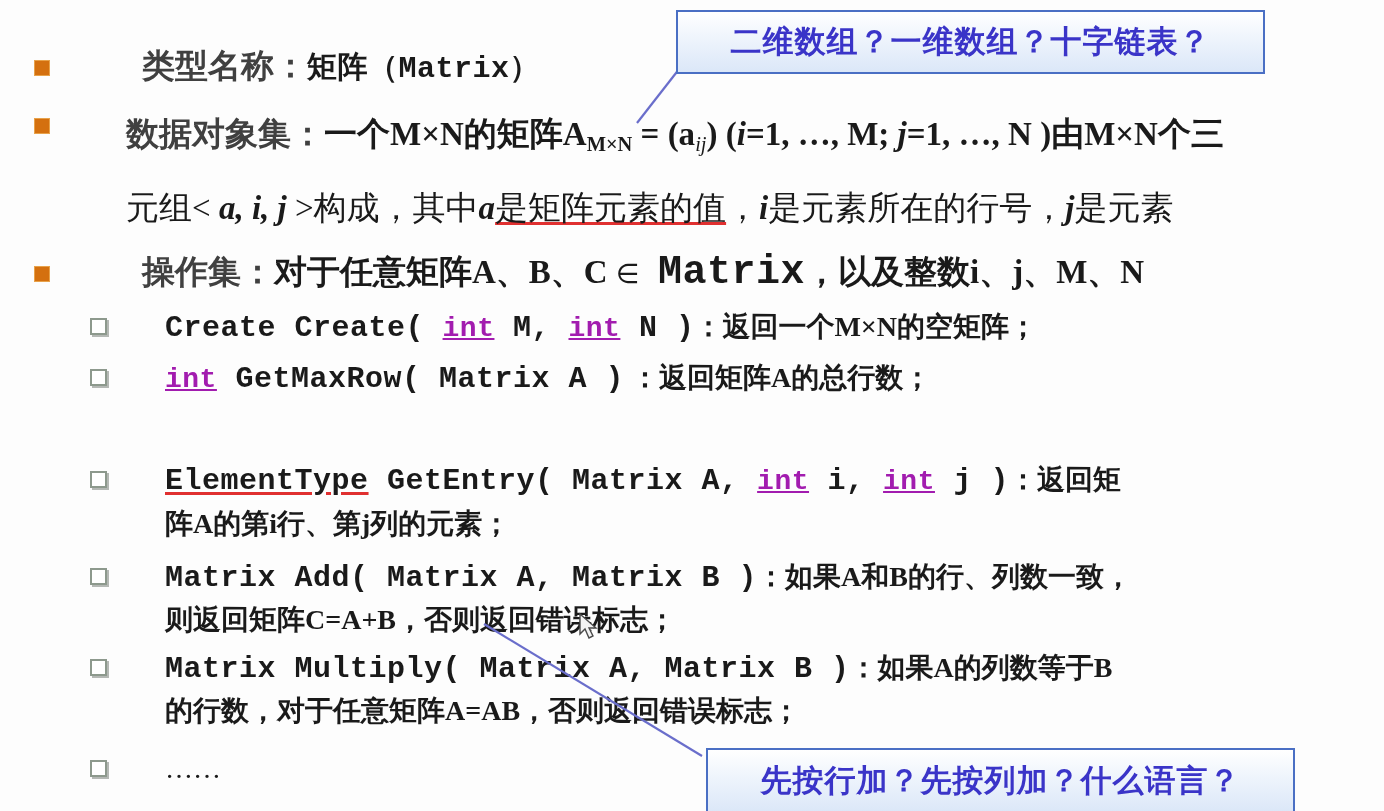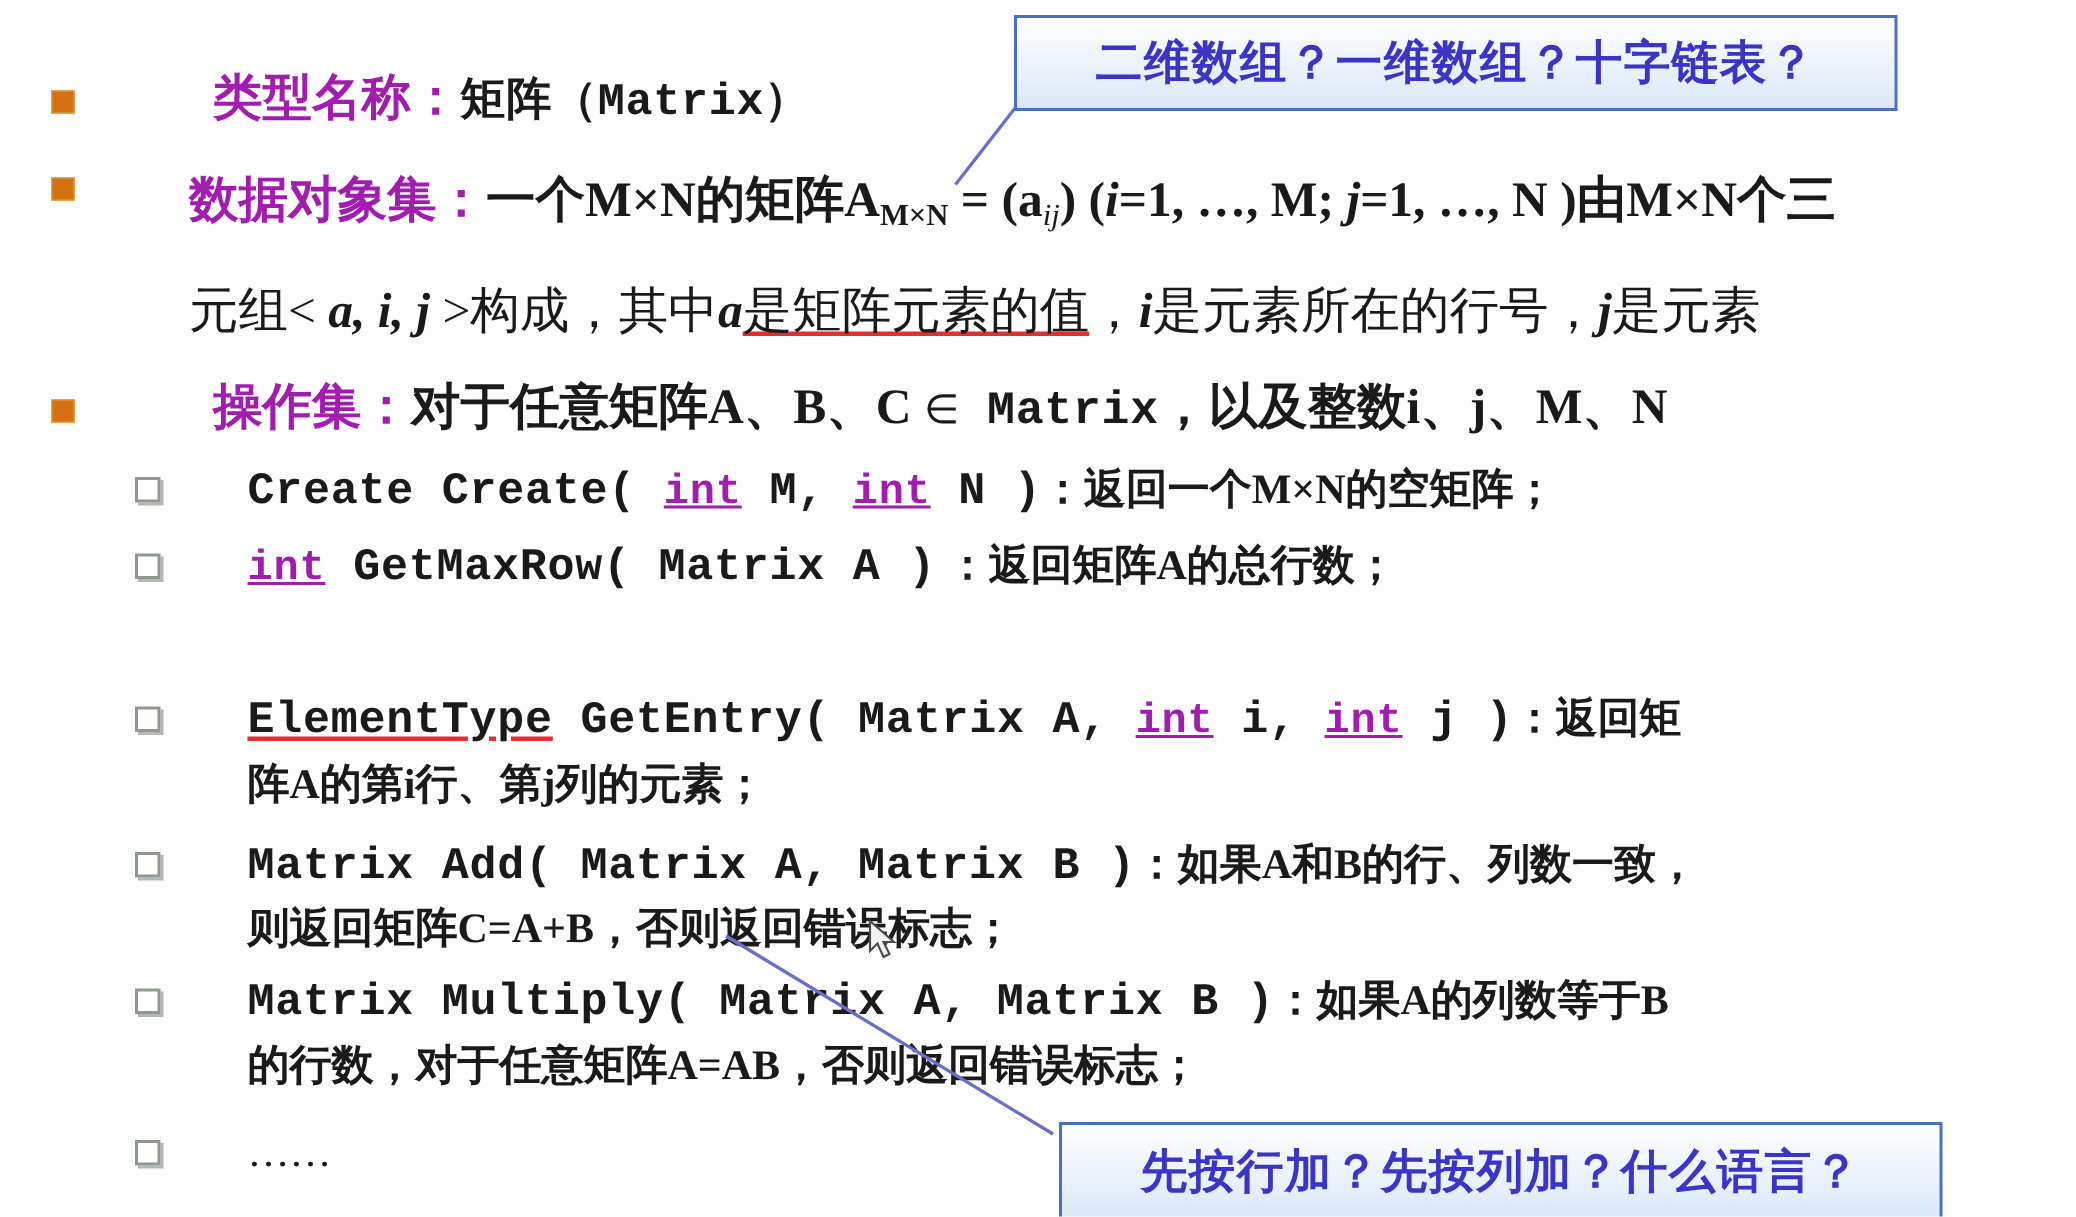--- a/index.html
+++ b/index.html
@@ -46,21 +46,21 @@
     margin-top: 12px;
   }
 
   .lvl1-text {
     font-size: 33px;
     line-height: 40px;
     color: #1a1a1a;
     font-family: "Liberation Serif", "DejaVu Serif", serif;
   }
   .hd {
-    color: #a21caf;
+    color: #404040;
     font-weight: bold;
   }
   .mono {
     font-family: "Liberation Mono", "DejaVu Sans Mono", monospace;
     font-weight: bold;
     letter-spacing: 0.5px;
   }
   .kw {
     font-family: "Liberation Mono", "DejaVu Sans Mono", monospace;
     font-weight: bold;
@@ -135,21 +135,21 @@
       <span class="hd">数据对象集：</span><span class="bold">一个M×N的矩阵A</span><span class="sub">M×N</span><span class="bold"> = (a</span><span class="supi">ij</span><span class="bold">)  (</span><span class="ital">i</span><span class="bold">=1, …, M; </span><span class="ital">j</span><span class="bold">=1, …, N )由M×N个三</span>
     </div>
     <div>
       <span>元组&lt; </span><span class="ital">a, i, j</span><span> &gt;构成，其中</span><span class="ital">a</span><span class="redu">是矩阵元素的值</span><span>，</span><span class="ital">i</span><span>是元素所在的行号，</span><span class="ital">j</span><span>是元素</span>
     </div>
   </div>
 
   <div class="lvl1-row" style="left:34px; top:252px;">
     <div class="bullet-sq"></div>
     <div class="lvl1-text" style="margin-left:92px; width:1240px;">
-      <span class="hd">操作集：</span><span class="bold">对于任意矩阵A、B、C </span><span style="font-family:'DejaVu Sans',sans-serif;font-size:27px;">∈</span><span class="mono" style="font-size:30px;"> </span><span class="mono" style="font-size:31px;">Matrix</span><span class="bold">，以及整数i、j、M、N</span>
+      <span class="hd">操作集：</span><span class="bold">对于任意矩阵A、B、C </span><span style="font-family:'DejaVu Sans',sans-serif;font-size:27px;">∈</span><span class="mono" style="font-size:30px;"> </span><span class="mono" style="font-size:40px;">Matrix</span><span class="bold">，以及整数i、j、M、N</span>
     </div>
   </div>
 
   <div class="lvl2-row" style="left:90px; top:306px;">
     <div class="bullet-hollow"></div>
     <div class="lvl2-text" style="margin-left:58px; width:1220px;">
       <span class="mono">Create Create( </span><span class="kw">int</span><span class="mono"> M, </span><span class="kw">int</span><span class="mono"> N )</span><span class="bold">：返回一个M×N的空矩阵；</span>
     </div>
   </div>
 

